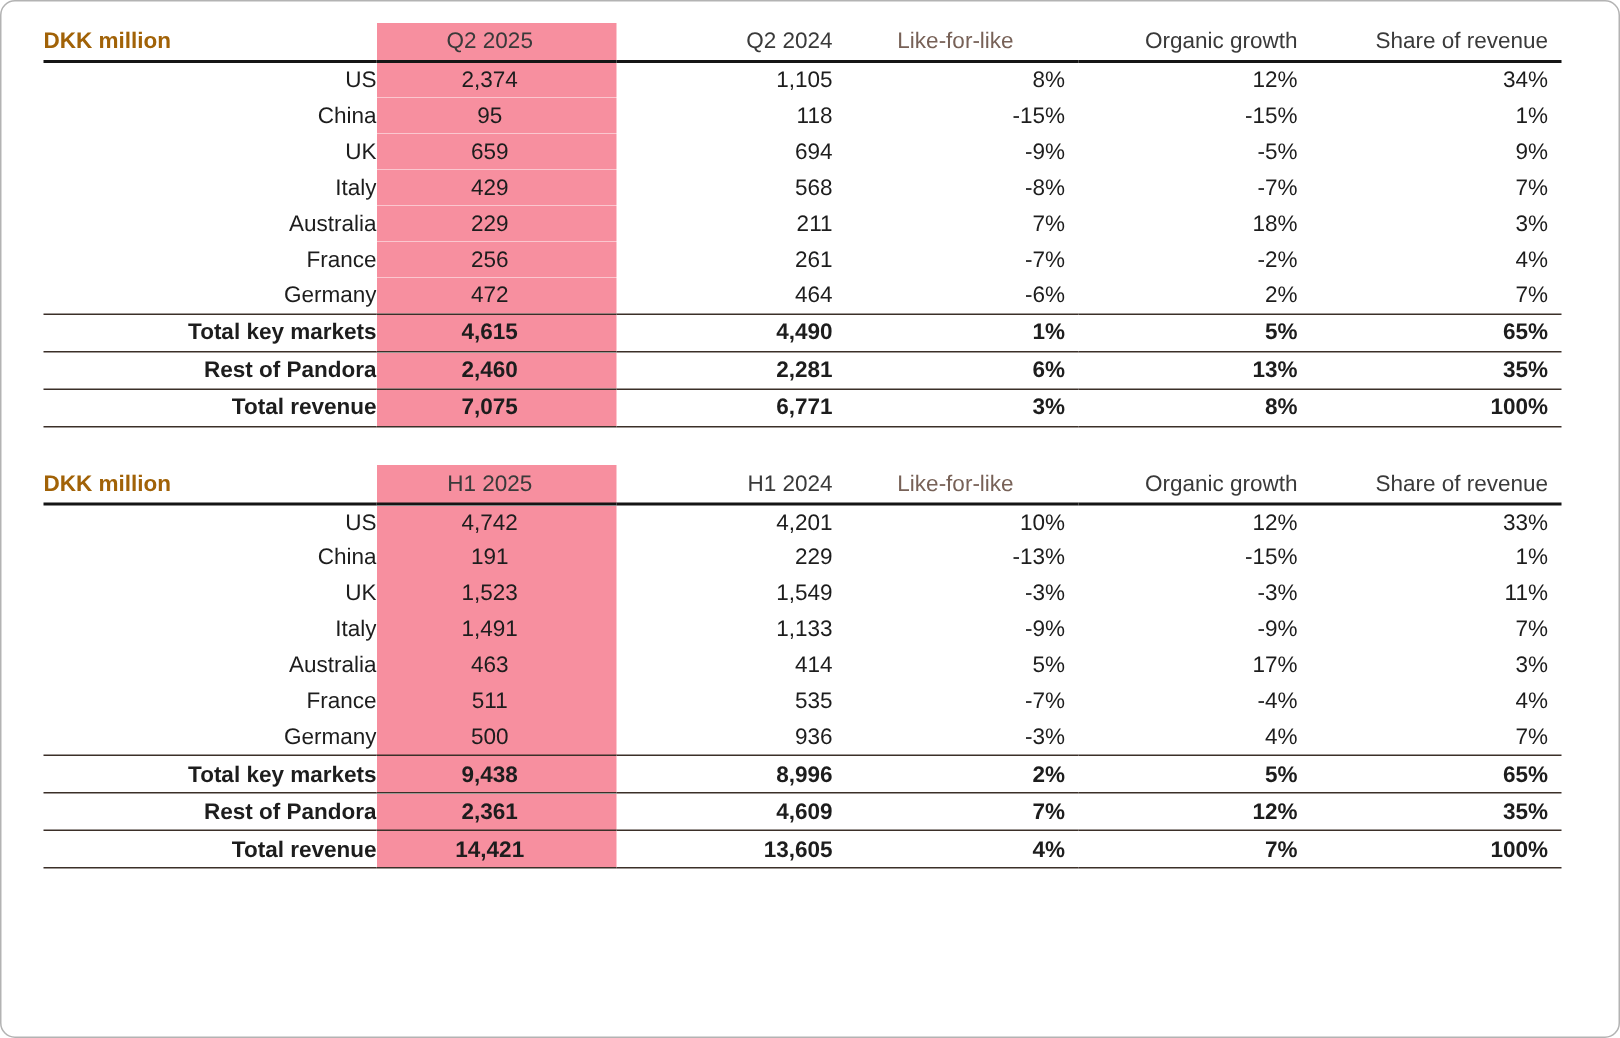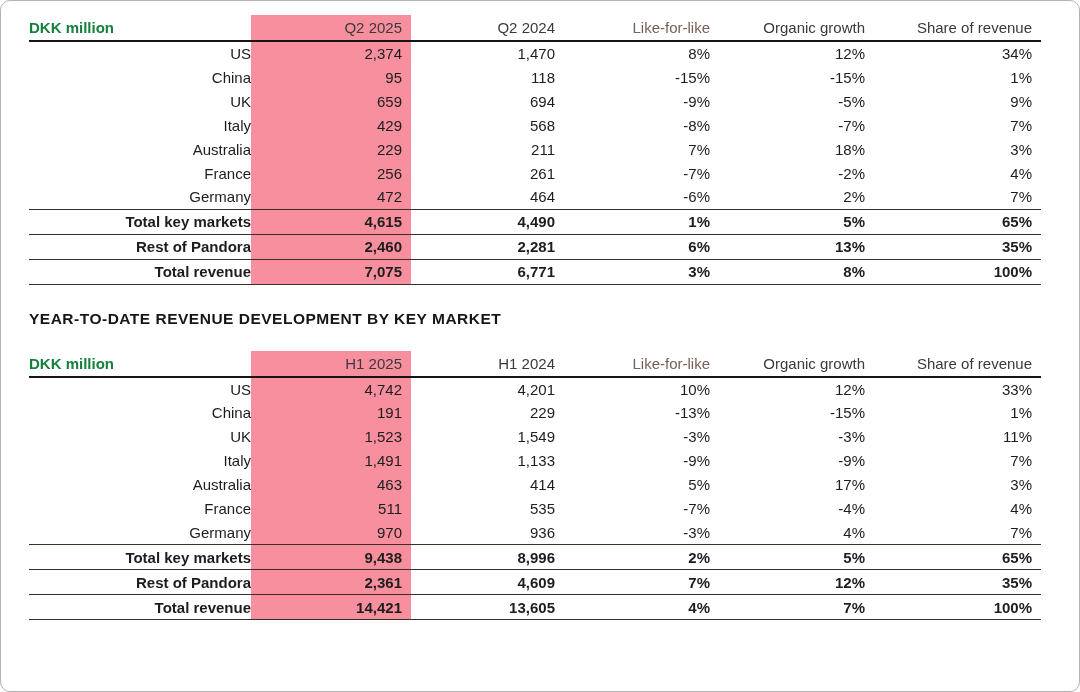--- a/index.html
+++ b/index.html
@@ -32,26 +32,26 @@
     font-size: 15px;
   }
   th, td { padding: 0; font-weight: normal; overflow: hidden; white-space: nowrap; }
   thead th {
     height: 26px;
     vertical-align: bottom;
     padding-bottom: 4px;
     border-bottom: 2px solid var(--header-rule, #151515);
     color: #3a3a3a;
   }
-  thead th.label { text-align: left; font-weight: bold; color: #15803d; margin-left: 28px; }
-  thead th:nth-child(4) { color: var(--muted-header, #776157); }
+  thead th.label { text-align: left; font-weight: bold; color: #a16207; margin-left: 28px; }
+  thead th:nth-child(4) { color: var(--muted-header, #776157); text-align: center; }
   .num { text-align: right; padding-right: 9px; }
   td { height: 24px; }
   td.label { text-align: right; }
-  th:nth-child(2), td:nth-child(2) { background: var(--highlight, #F78F9F); }
+  th:nth-child(2), td:nth-child(2) { background: var(--highlight, #F78F9F); text-align: center; }
   tr.total td {
     border-top: 1px solid var(--total-rule, #3b2f28);
     font-weight: bold;
     height: 25px;
     margin-left: 36px;
   }
   tr.total:last-child td { border-bottom: 1px solid var(--total-rule, #3b2f28); }
 </style>
 </head>
 <body>
@@ -75,21 +75,21 @@
             <th class="num">Q2 2024</th>
             <th class="num">Like-for-like</th>
             <th class="num">Organic growth</th>
             <th class="num">Share of revenue</th>
           </tr>
       </thead>
       <tbody>
           <tr>
             <td class="label">US</td>
             <td class="num">2,374</td>
-            <td class="num">1,470</td>
+            <td class="num">1,105</td>
             <td class="num">8%</td>
             <td class="num">12%</td>
             <td class="num">34%</td>
           </tr>
           <tr>
             <td class="label">China</td>
             <td class="num">95</td>
             <td class="num">118</td>
             <td class="num">-15%</td>
             <td class="num">-15%</td>
@@ -157,21 +157,20 @@
             <td class="num">6,771</td>
             <td class="num">3%</td>
             <td class="num">8%</td>
             <td class="num">100%</td>
           </tr>
         </tbody>
     </table>
   </section>
 
   <section class="table-block">
-    <h2 class="table-title">YEAR-TO-DATE REVENUE DEVELOPMENT BY KEY MARKET</h2>
     <table>
       <colgroup>
         <col style="width:222px">
         <col style="width:160px">
         <col style="width:153px">
         <col style="width:155px">
         <col style="width:155px">
         <col style="width:167px">
       </colgroup>
       <thead>
@@ -228,21 +227,21 @@
           <tr>
             <td class="label">France</td>
             <td class="num">511</td>
             <td class="num">535</td>
             <td class="num">-7%</td>
             <td class="num">-4%</td>
             <td class="num">4%</td>
           </tr>
           <tr>
             <td class="label">Germany</td>
-            <td class="num">970</td>
+            <td class="num">500</td>
             <td class="num">936</td>
             <td class="num">-3%</td>
             <td class="num">4%</td>
             <td class="num">7%</td>
           </tr>
           <tr class="total">
             <td class="label">Total key markets</td>
             <td class="num">9,438</td>
             <td class="num">8,996</td>
             <td class="num">2%</td>

